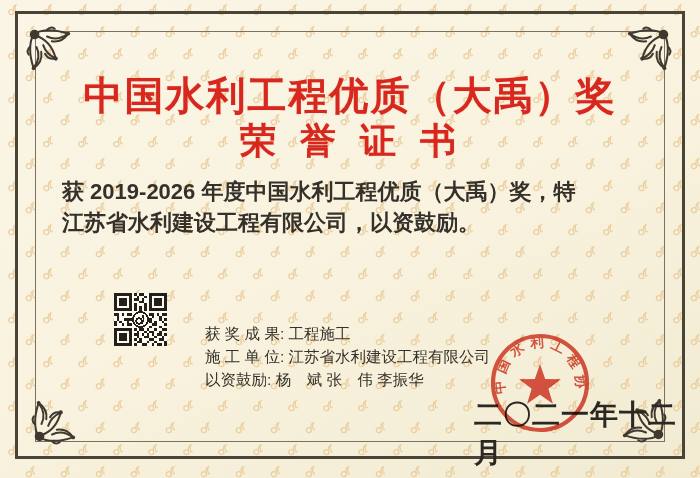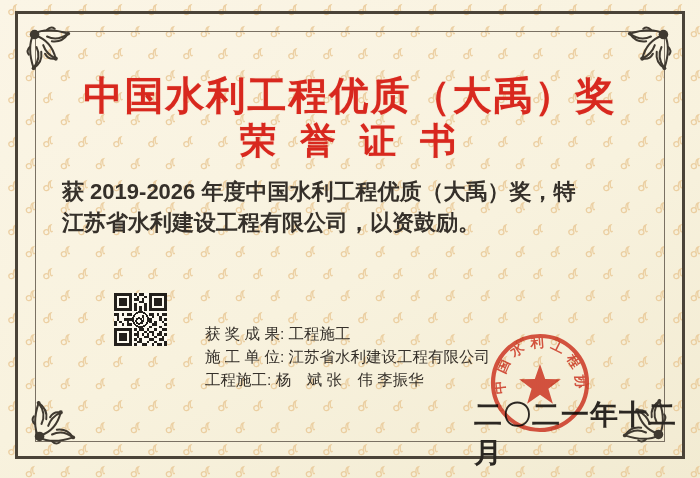--- a/index.html
+++ b/index.html
@@ -159,21 +159,21 @@
     <circle cx="10.5" cy="10.5" r="3" fill="#fdfaf0" stroke="#23201c" stroke-width="0.7"></circle>
     <g fill="none" stroke="#23201c" stroke-width="0.7">
       <circle cx="9.9" cy="11.1" r="1.1"></circle>
       <path d="M11.3 8.7 q 0.9 1.5 -0.2 3.4"></path>
     </g>
   </svg>
 
   <div class="details">
     <div><span class="label">获 奖 成 果: </span><span class="value">工程施工</span></div>
     <div><span class="label">施 工 单 位: </span><span class="value">江苏省水利建设工程有限公司</span></div>
-    <div><span class="label">工程施工: </span><span class="value">杨　斌 张　伟 李振华</span></div>
+    <div><span class="label">以资鼓励: </span><span class="value">杨　斌 张　伟 李振华</span></div>
   </div>
 
   <div class="issue-date">二〇二一年十二月</div>
 
   <svg class="seal" viewBox="0 0 106 106">
     <circle cx="53" cy="53" r="47" fill="none" stroke="#d6402f" stroke-width="4.2"></circle>
     <path id="sealArc" d="M 19.2 65.3 A 36 36 0 1 1 86.8 65.3" fill="none"></path>
     <text font-size="13.5" font-weight="700" fill="#d6402f" font-family="Liberation Sans, sans-serif">
       <textPath href="#sealArc" startOffset="2" textLength="148" lengthAdjust="spacing">中国水利工程协会</textPath>
     </text>

